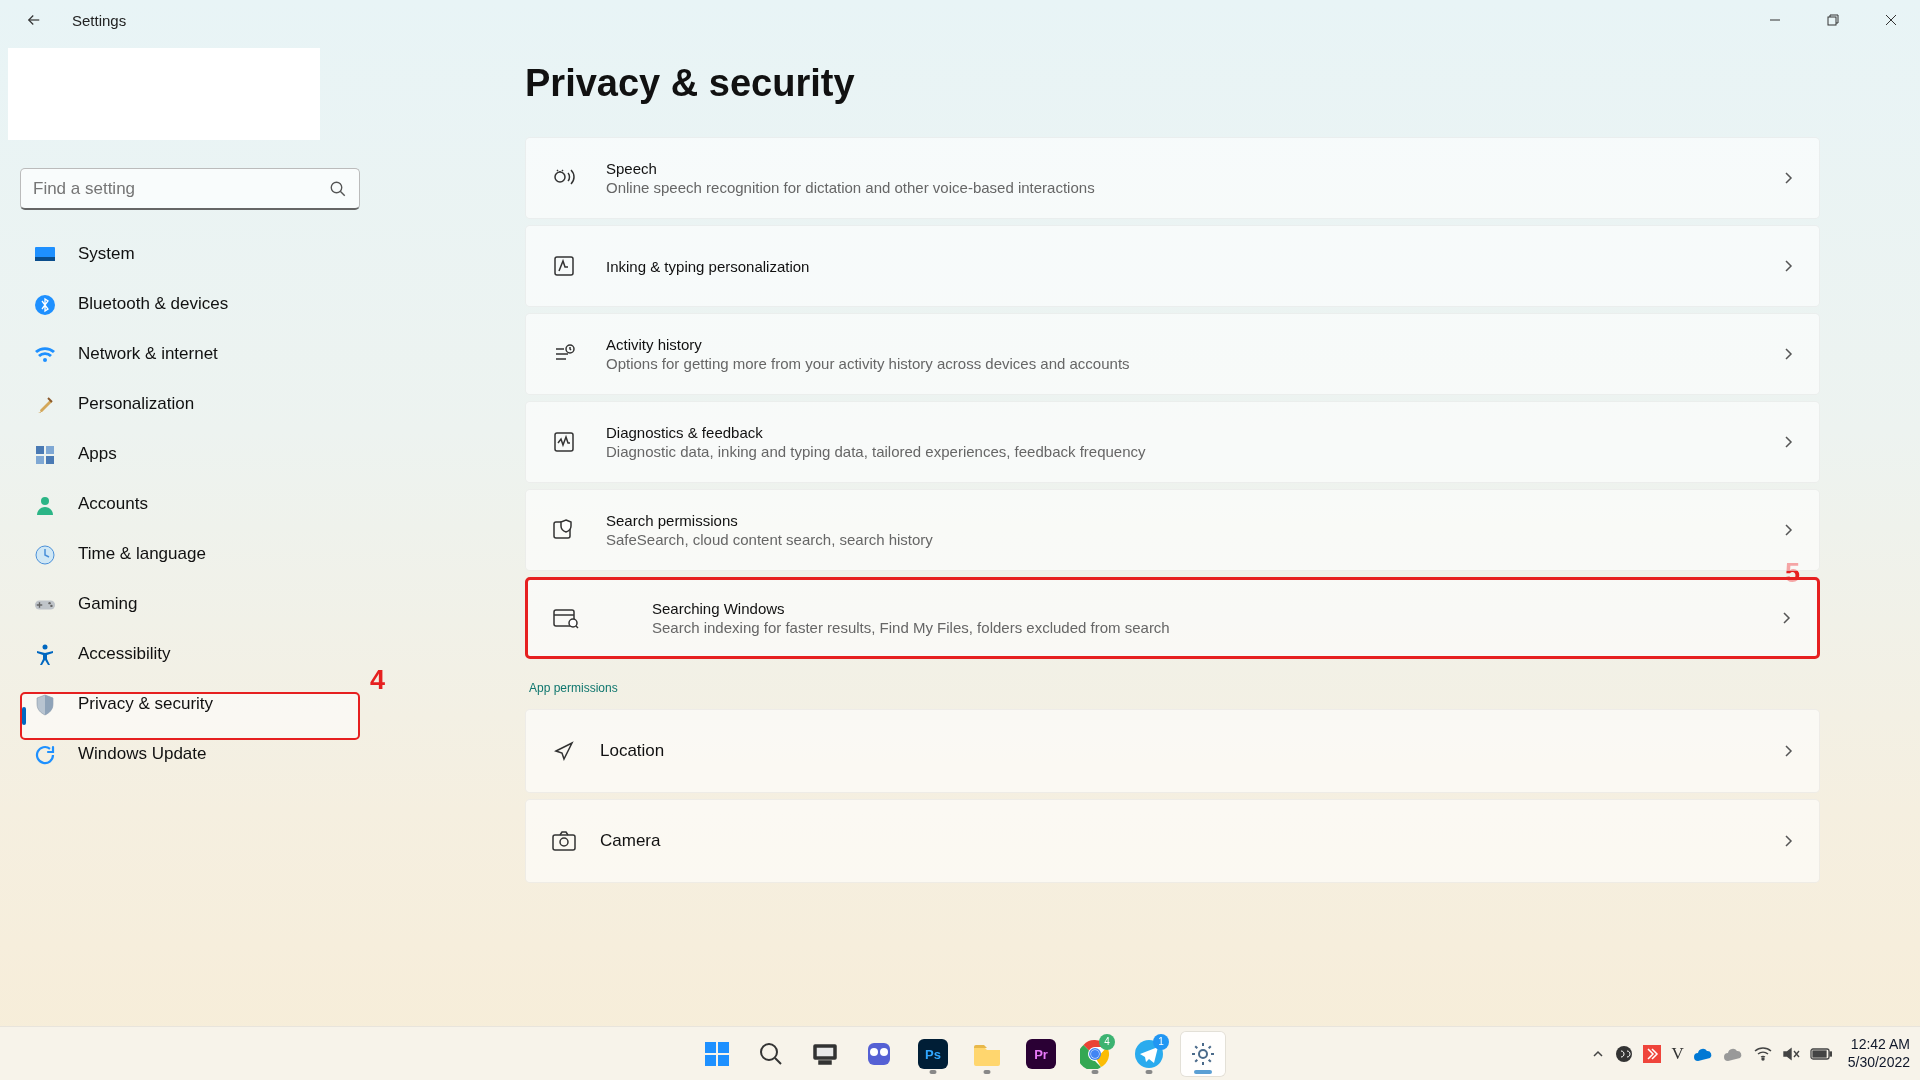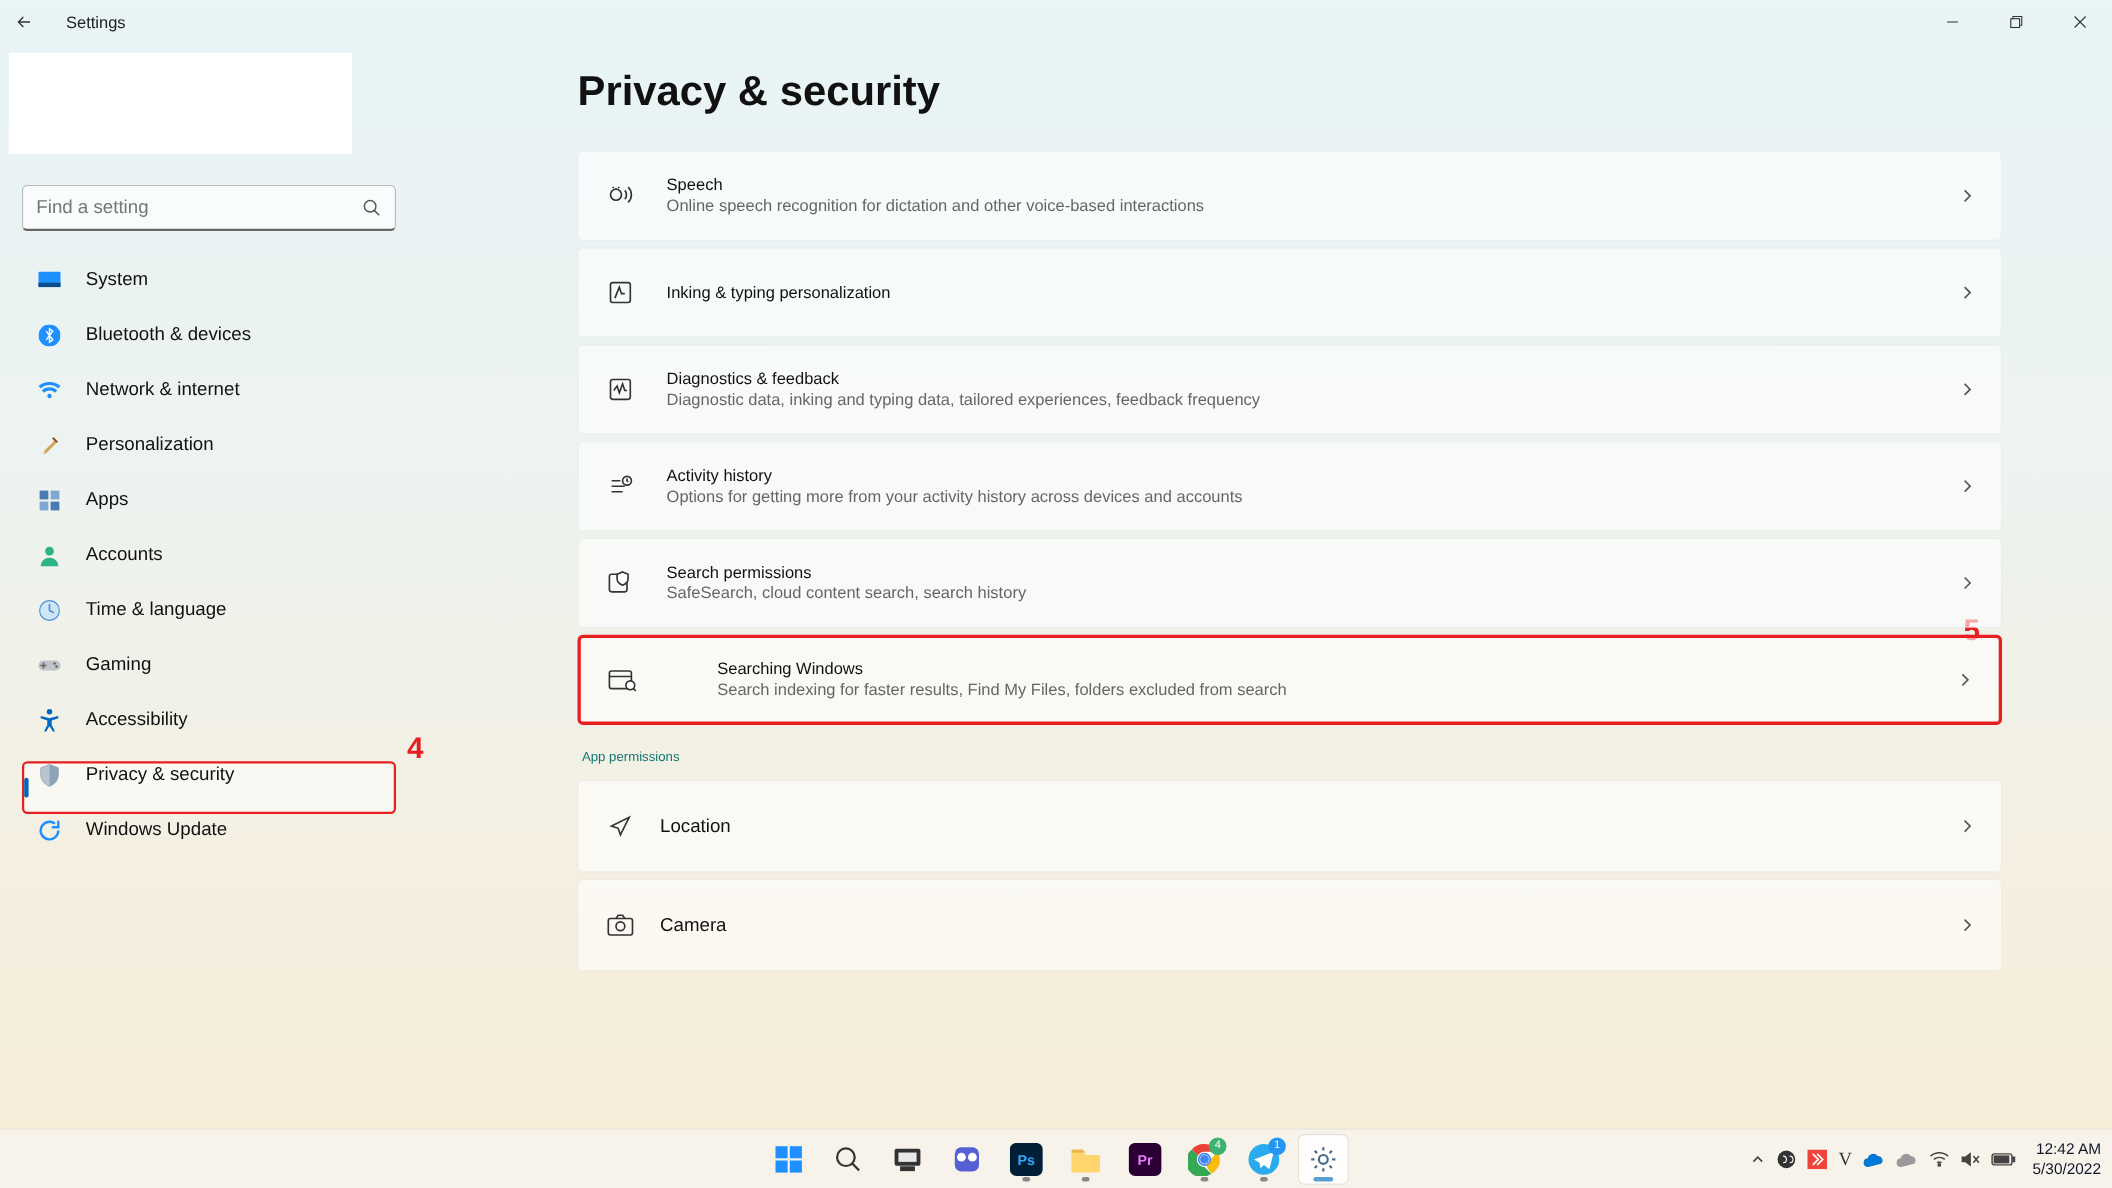--- a/index.html
+++ b/index.html
@@ -3,21 +3,21 @@
 <meta charset="utf-8">
 <style>
 * { margin: 0; padding: 0; box-sizing: border-box; font-family: "Segoe UI", sans-serif; }
 body {
   width: 1920px; height: 1080px;
   background: linear-gradient(180deg, #e8f4f6 0%, #edf3f0 40%, #f5efe0 75%, #f7edd8 100%);
   overflow: hidden; position: relative;
 }
 
 
-.titlebar { height: 40px; display: flex; align-items: center; padding-left: 12px; }
+.titlebar { height: 40px; display: flex; align-items: center; padding-left: 24px; }
 .back-btn { width: 20px; height: 20px; display: flex; align-items: center; justify-content: center;
   cursor: pointer; color: #333; }
 .titlebar .app-title { margin-left: 28px; font-size: 15px; color: #222; }
 .window-controls { position: absolute; top: 0; right: 0; display: flex; }
 .window-controls div { width: 58px; height: 40px; display: flex; align-items: center;
   justify-content: center; color: #333; }
 
 
 .sidebar { position: absolute; left: 0; top: 50px; width: 380px; padding: 0 20px; }
 .user-card { background: #fff; height: 92px; margin-bottom: 28px; margin-left: -12px;
@@ -280,47 +280,47 @@
     </div>
     <span class="card-chevron">
         <svg width="14" height="14" viewBox="0 0 14 14" fill="none" stroke="currentColor" stroke-width="1.5">
           <path d="M5 2l5 5-5 5"></path>
         </svg>
       </span>
   </div>
 
   <div class="card">
     <span class="card-icon">
-      <svg width="24" height="24" viewBox="0 0 24 24" fill="none" stroke="currentColor" stroke-width="1.5">
-          <rect x="3" y="3" width="18" height="18" rx="2"></rect>
-          <path d="M6 13l3-4 2 6 3-8 2 6h2"></path>
-        </svg>
-    </span>
-    <div class="card-body">
-      <div class="card-title">Diagnostics &amp; feedback</div>
-      <div class="card-desc">Diagnostic data, inking and typing data, tailored experiences, feedback frequency</div>
-    </div>
-    <span class="card-chevron">
-        <svg width="14" height="14" viewBox="0 0 14 14" fill="none" stroke="currentColor" stroke-width="1.5">
-          <path d="M5 2l5 5-5 5"></path>
-        </svg>
-      </span>
-  </div>
-
-  <div class="card">
-    <span class="card-icon">
       <svg width="26" height="26" viewBox="0 0 26 26" fill="none" stroke="currentColor" stroke-width="1.5">
           <path d="M5 8h8M5 13h12M5 18h10"></path>
           <circle cx="19" cy="8" r="4"></circle>
           <path d="M19 6v2l1 1"></path>
         </svg>
     </span>
     <div class="card-body">
       <div class="card-title">Activity history</div>
       <div class="card-desc">Options for getting more from your activity history across devices and accounts</div>
+    </div>
+    <span class="card-chevron">
+        <svg width="14" height="14" viewBox="0 0 14 14" fill="none" stroke="currentColor" stroke-width="1.5">
+          <path d="M5 2l5 5-5 5"></path>
+        </svg>
+      </span>
+  </div>
+
+  <div class="card">
+    <span class="card-icon">
+      <svg width="24" height="24" viewBox="0 0 24 24" fill="none" stroke="currentColor" stroke-width="1.5">
+          <rect x="3" y="3" width="18" height="18" rx="2"></rect>
+          <path d="M6 13l3-4 2 6 3-8 2 6h2"></path>
+        </svg>
+    </span>
+    <div class="card-body">
+      <div class="card-title">Diagnostics &amp; feedback</div>
+      <div class="card-desc">Diagnostic data, inking and typing data, tailored experiences, feedback frequency</div>
     </div>
     <span class="card-chevron">
         <svg width="14" height="14" viewBox="0 0 14 14" fill="none" stroke="currentColor" stroke-width="1.5">
           <path d="M5 2l5 5-5 5"></path>
         </svg>
       </span>
   </div>
 
   <div class="card">
     <span class="card-icon">

